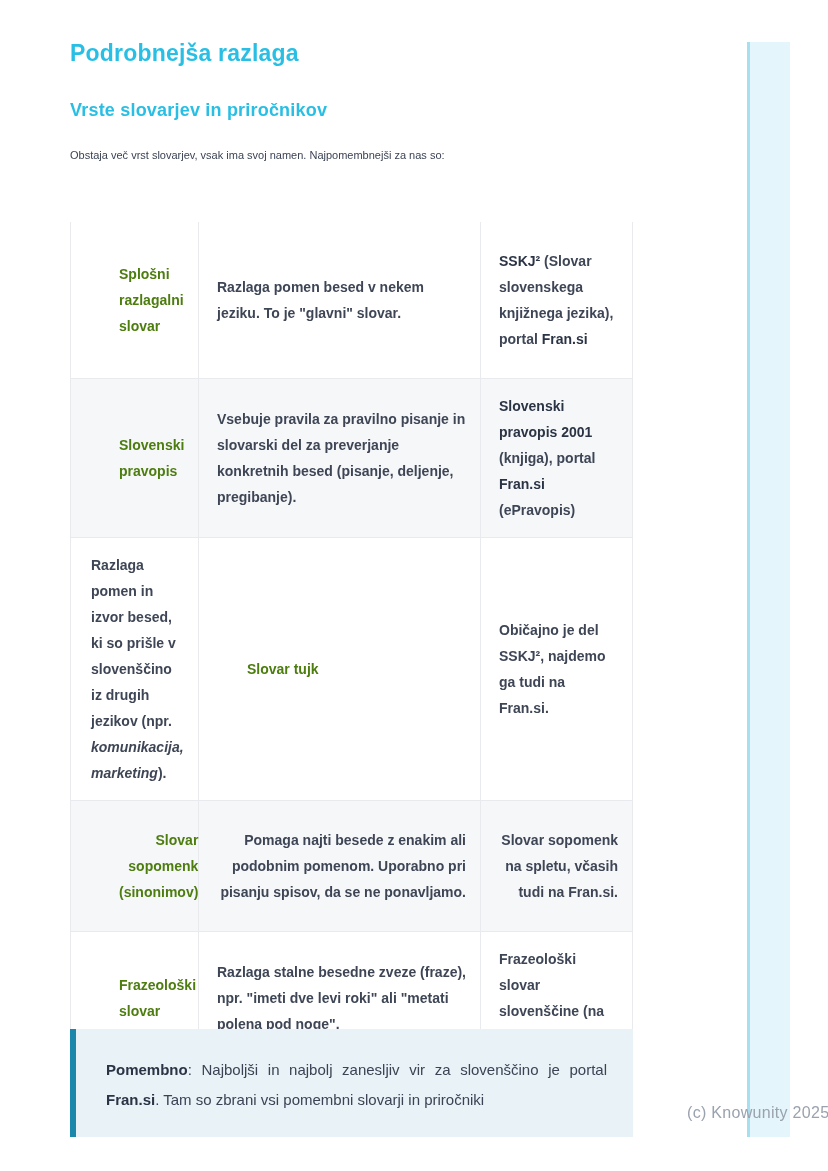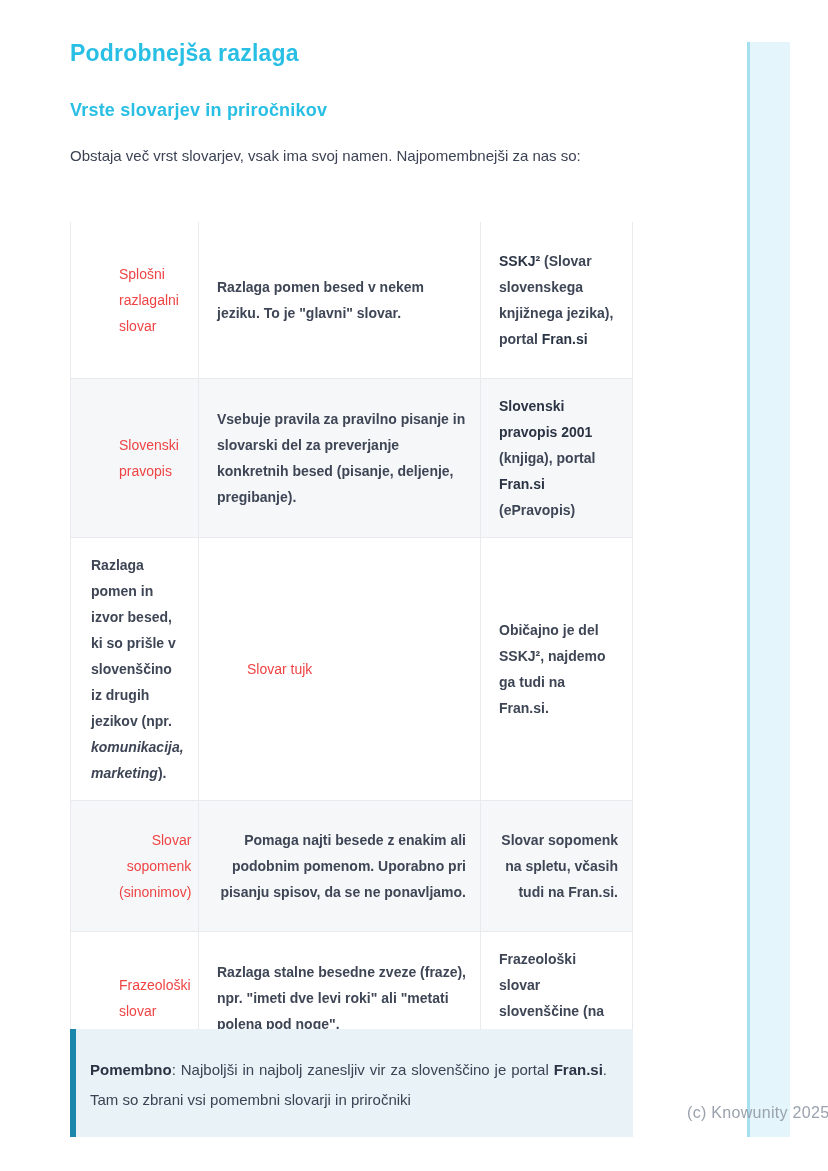--- a/index.html
+++ b/index.html
@@ -27,21 +27,21 @@
     font-size:23px; font-weight:bold; color:#29bfe4;
     letter-spacing:0.2px;
   }
   .section-title {
     position:absolute; left:70px; top:96px; width:563px;
     font-size:18px; font-weight:bold; color:#29bfe4;
     letter-spacing:0.2px;
   }
   .intro {
     position:absolute; left:70px; top:138px; width:563px;
-    font-size:15px; color:#3b4354;
+    font-size:11px; color:#3b4354;
     line-height:27px; text-align:justify;
   }
 
   
   .tbl { position:absolute; left:70px; top:218px; width:563px; z-index:2; }
   .tr { display:grid; grid-template-columns:129px 282px 152px; }
   .th, .td { display:flex; align-items:center;font-weight:bold; }
 
   .th {
     background:#1ab5d1;
@@ -55,34 +55,34 @@
   .td {
     font-size:14px; color:#3e4656;
     line-height:26px;
     padding:14px 14px 14px 18px;
     border-right:1px solid #e9eaee;
     border-bottom:1px solid #e9eaee;
     background:#ffffff;
   }
   .td:first-child { border-left:1px solid #e9eaee; padding-left:20px; }
   .tbody-row:nth-child(even) .td { background:#f6f7f9; }
-  .td.cell-type { font-weight:normal; color:#ef4444;padding-left:48px; }
+  .td.cell-type { font-weight:bold; color:#4d7c0f;padding-left:48px; }
   .r0 .td { min-height:157px; }
   .r1 .td { min-height:152px; }
   .r2 .td { min-height:129px; }
   .r3 .td { min-height:131px;text-align:right; }
   .r4 .td { min-height:128px; }
 
   
   .callout {
     position:absolute; left:70px; top:1025px; width:563px;
     min-height:108px;
     background:#e9f2f6;
     border-left:6px solid #1a87ab;
-    padding:26px 26px 22px 14px;
+    padding:26px 26px 22px 30px;
     z-index:2;
   }
   .callout-text {
     font-size:15px; color:#3b4354;
     line-height:30px; text-align:justify;
   }
   .callout-text b, .cell-rich b, .cell-type { color:#2b3445; }
 
   .watermark {
     position:absolute; left:687px; top:1100px;

